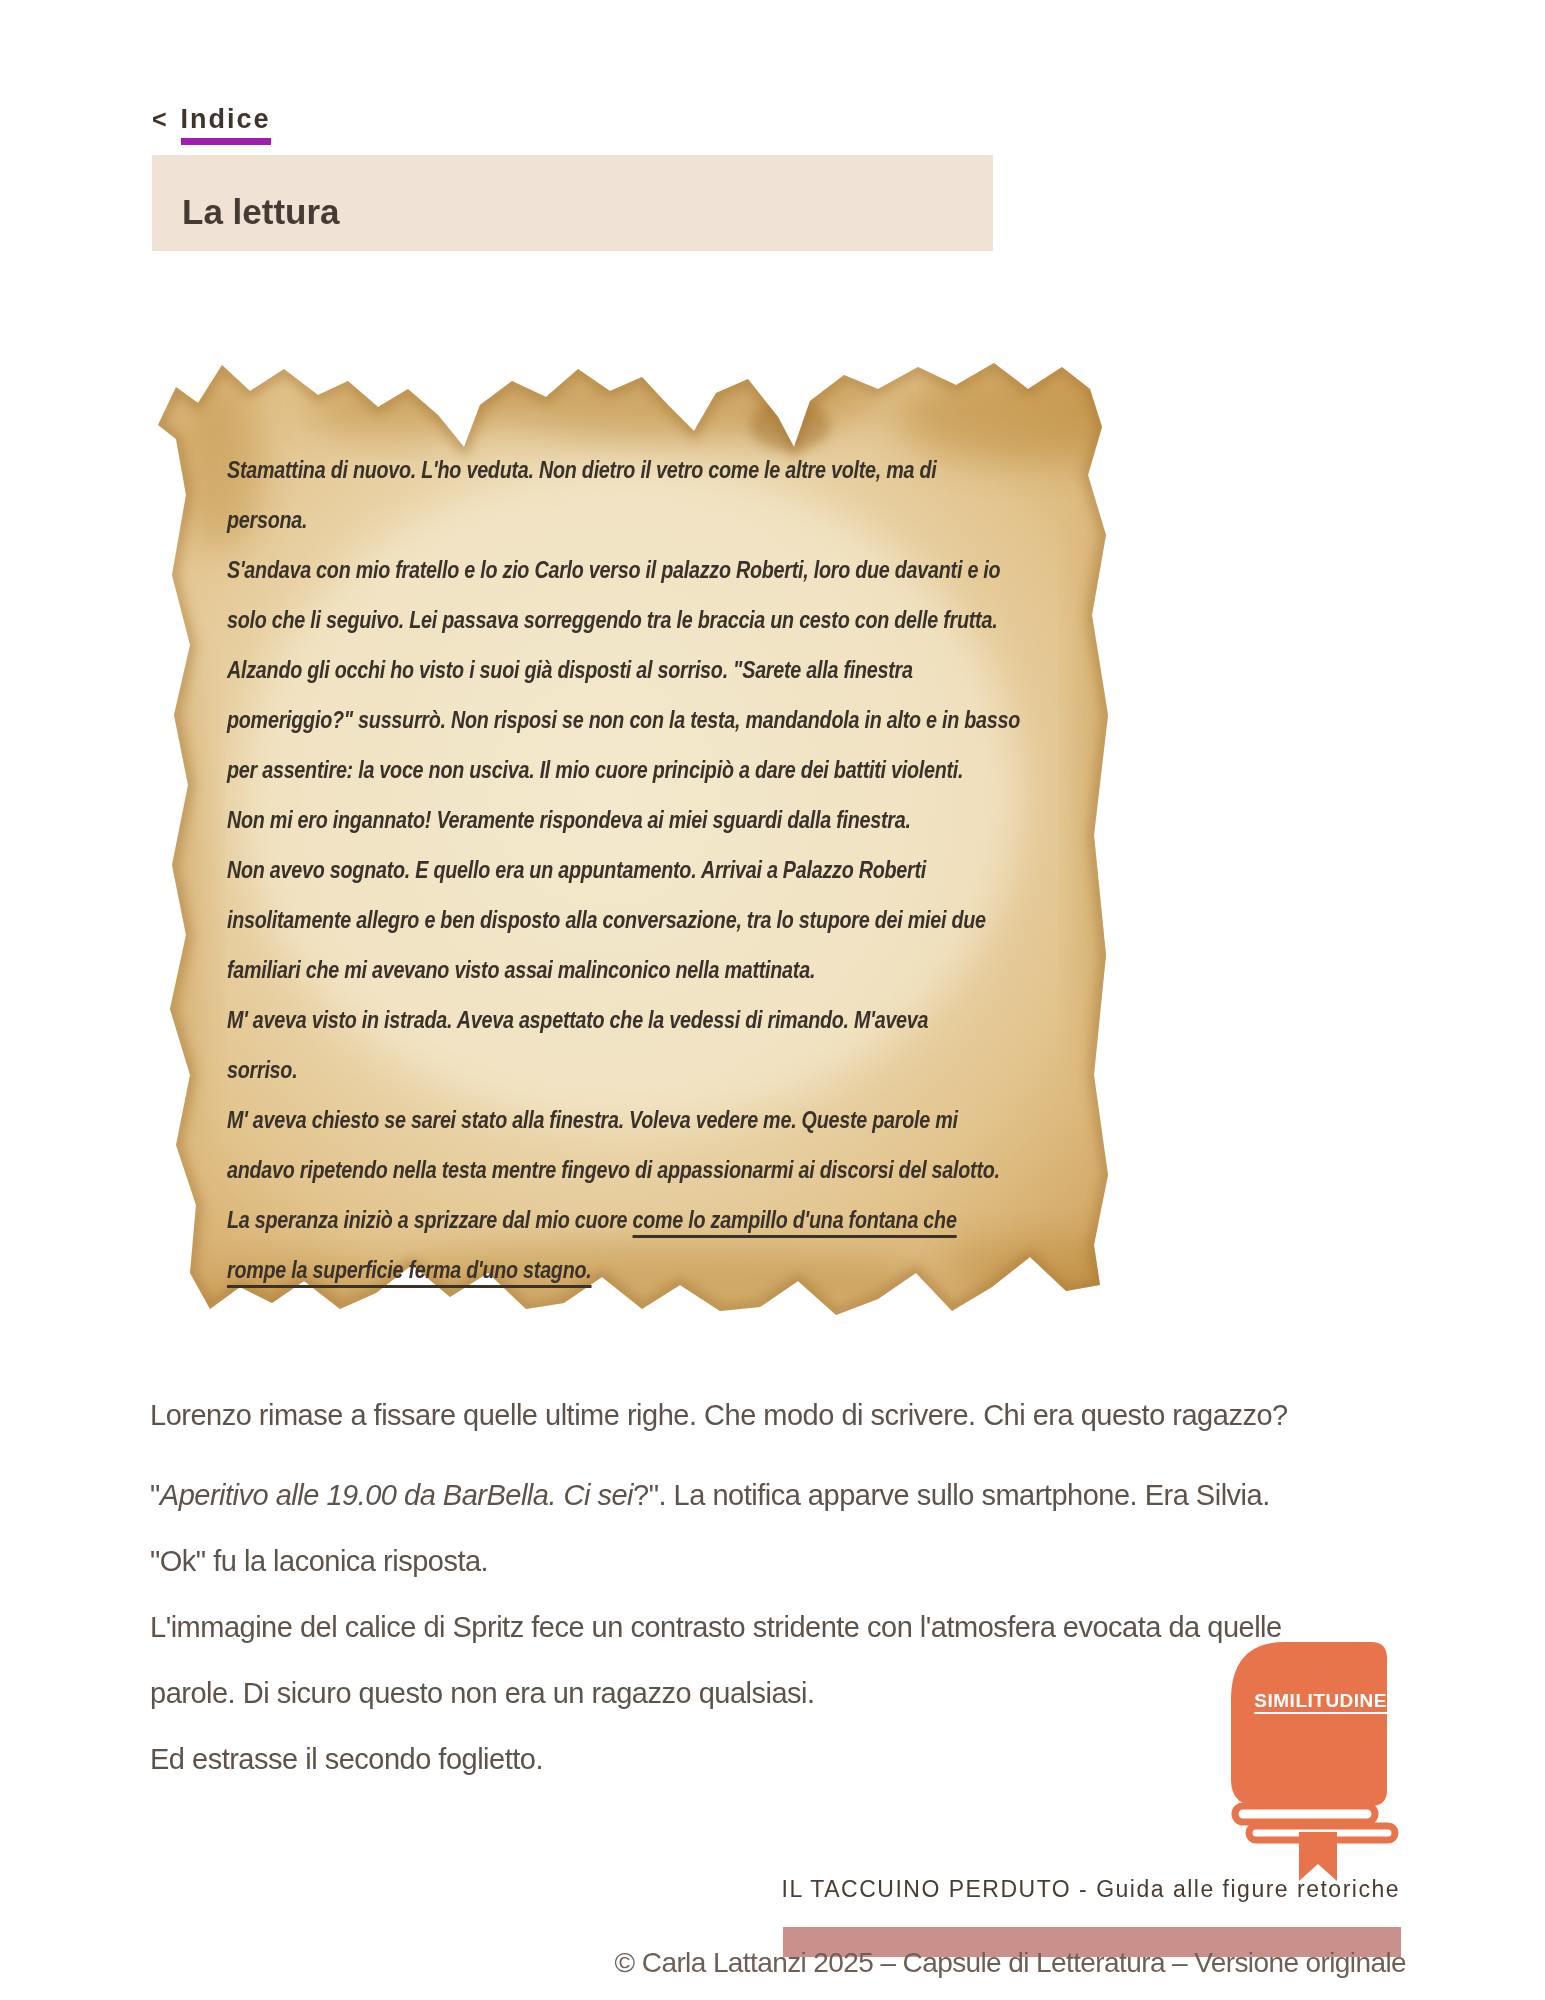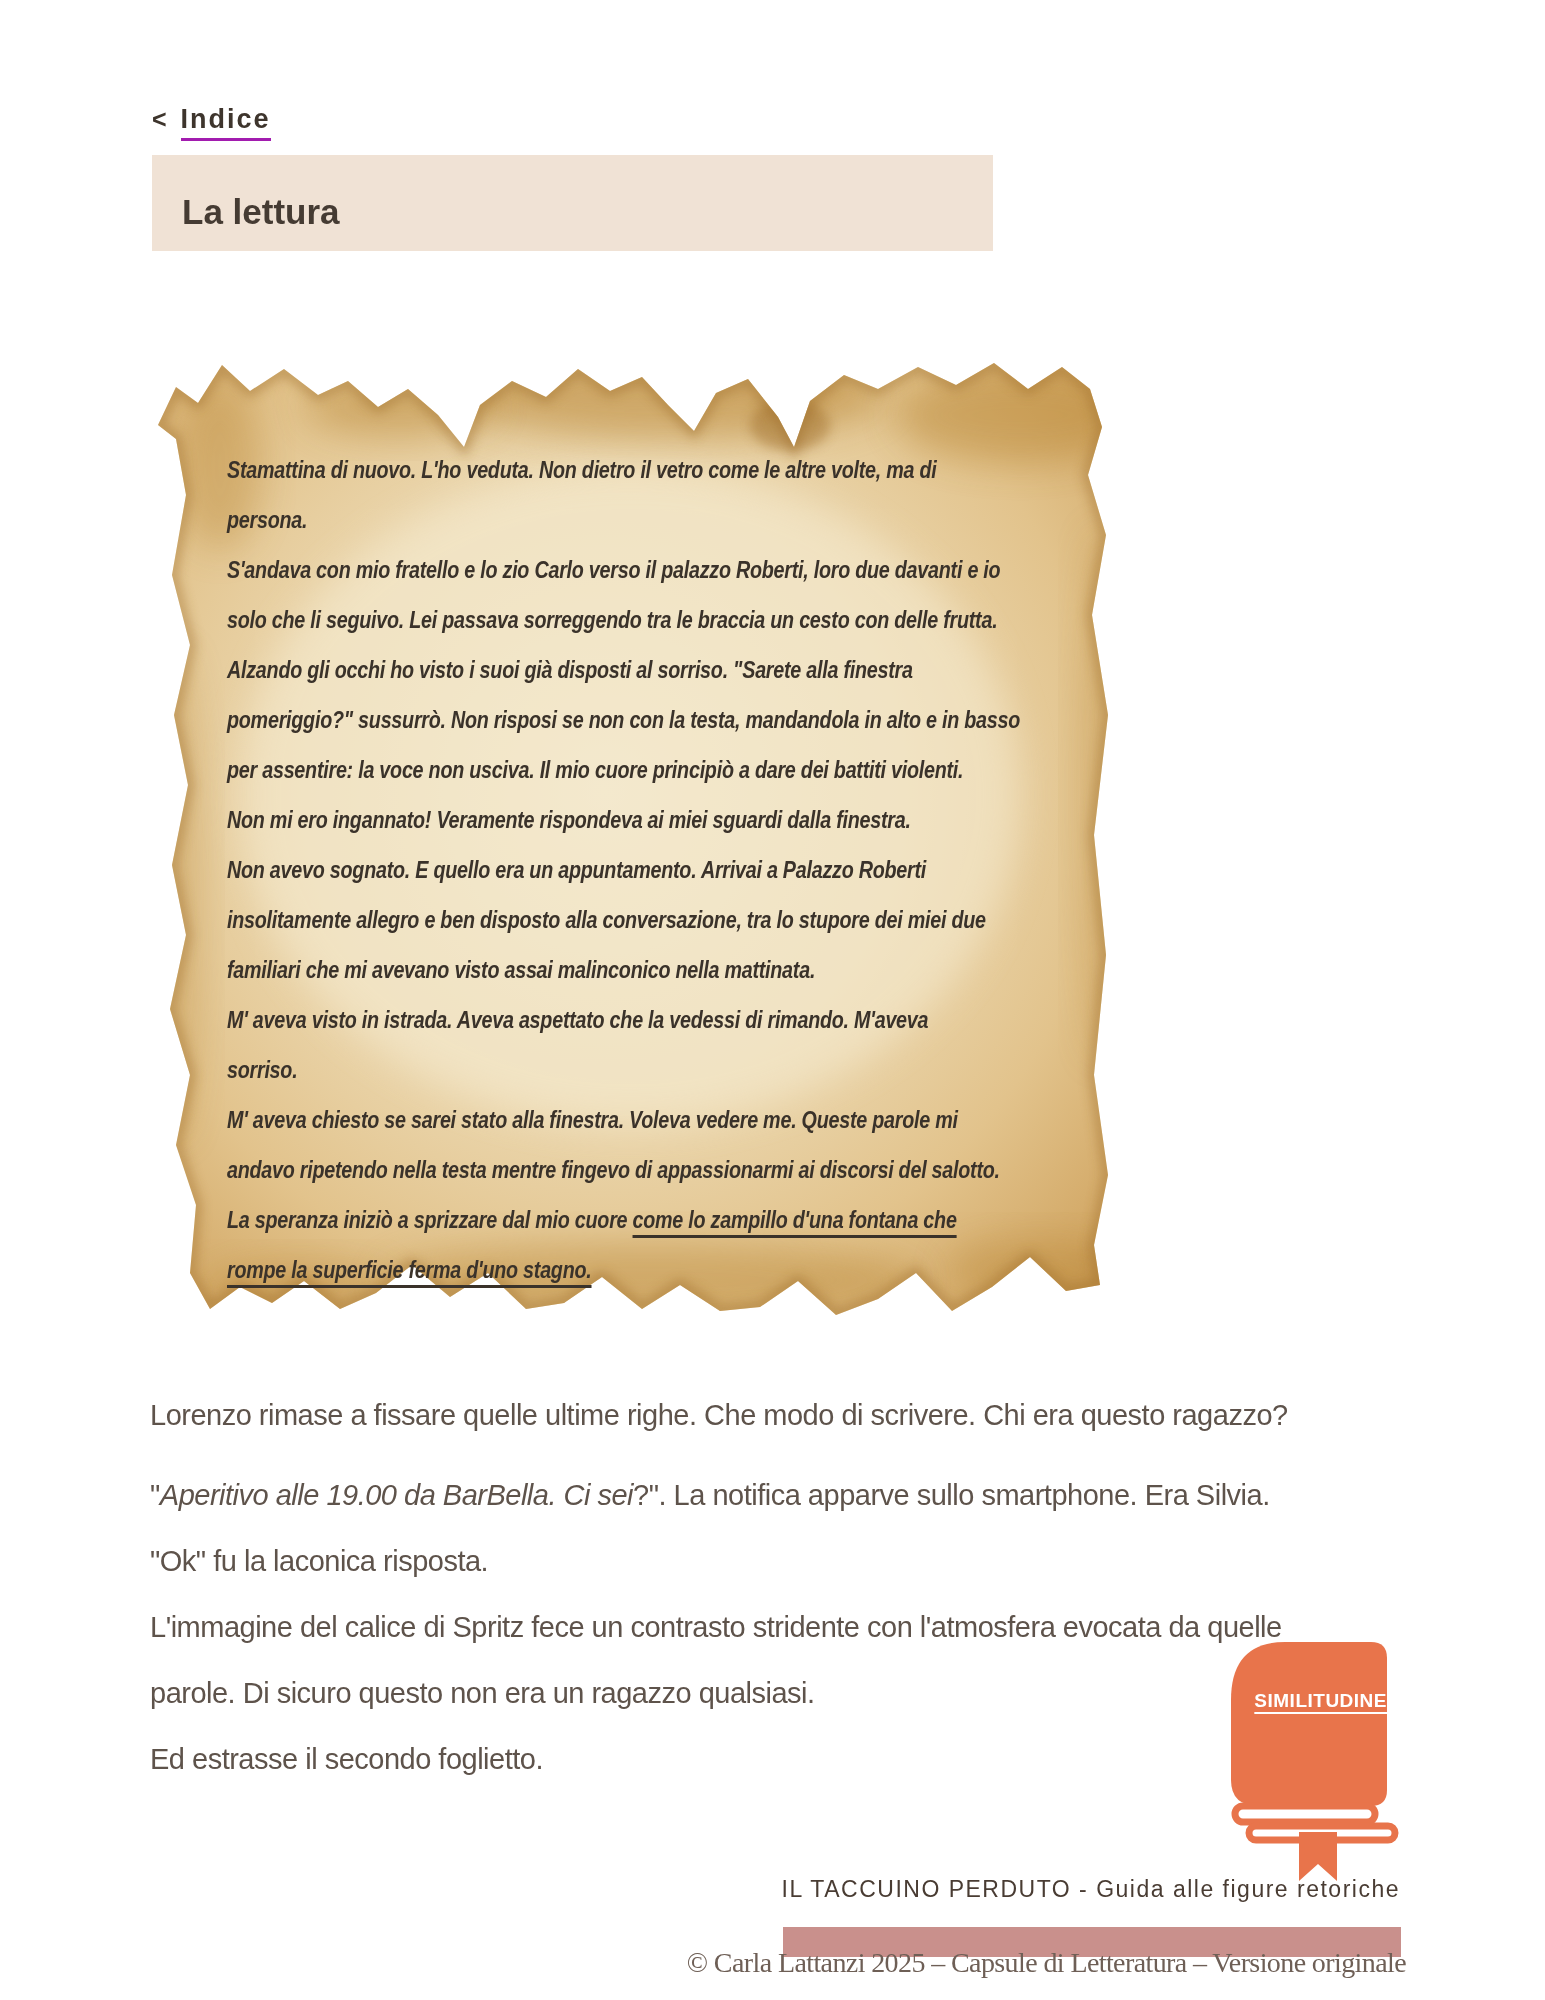--- a/index.html
+++ b/index.html
@@ -3,21 +3,21 @@
 <meta charset="utf-8">
 <style>
   html,body{margin:0;padding:0;background:#ffffff;}
   .page{position:relative;width:1545px;height:2000px;background:#ffffff;overflow:hidden;
         font-family:"Liberation Sans",sans-serif;}
 
   
   .back{position:absolute;left:152px;top:104px;display:flex;align-items:baseline;gap:12px;
         color:#3e352d;font-size:27px;font-weight:bold;letter-spacing:2px;text-decoration:none;cursor:pointer;}
   .back .arrow{font-size:25px;}
-  .back .back-label{border-bottom:3px solid #a21caf;padding-bottom:3px;}
+  .back .back-label{border-bottom:7px solid #a21caf;padding-bottom:3px;}
 
   
   .titlebar{position:absolute;left:152px;top:155px;width:841px;height:96px;background:#f0e2d5;}
   .titlebar h1{margin:10px;padding:27px 0 0 20px;font-size:35px;font-weight:bold;color:#453b33;}
 
   
   .parchment{position:absolute;left:150px;top:295px;width:975px;height:1020px;margin:0;}
   .parchment svg{position:absolute;left:0;top:0;}
   .ptext{position:absolute;left:77px;top:150px;white-space:pre;
          font-size:23.5px;font-weight:bold;font-style:italic;letter-spacing:-0.3px;
@@ -35,21 +35,21 @@
   .badge svg{position:absolute;left:0;top:0;}
   .badge-label{position:absolute;left:14px;right:12px;top:52px;text-align:right;
                color:#ffffff;font-size:19px;font-weight:bold;letter-spacing:0.5px;
                text-decoration:underline;text-decoration-thickness:2px;text-underline-offset:5px;}
 
   
   .series{position:absolute;right:145px;top:1876px;color:#493c33;font-size:23px;
           letter-spacing:1.5px;white-space:pre;}
   .bar{position:absolute;left:783px;top:1927px;width:618px;height:30px;background:#c9908c;}
   .copyright{position:absolute;right:139px;top:1947px;color:#6e5f56;font-size:28px;
-             letter-spacing:-0.6px;white-space:pre;font-family:Liberation Serif, serif;}
+             letter-spacing:-0.6px;white-space:pre;}
 </style>
 </head>
 <body>
 
 <div class="page">
 
   <a class="back">
     <span class="arrow">&lt;</span>
     <span class="back-label">Indice</span>
   </a>

